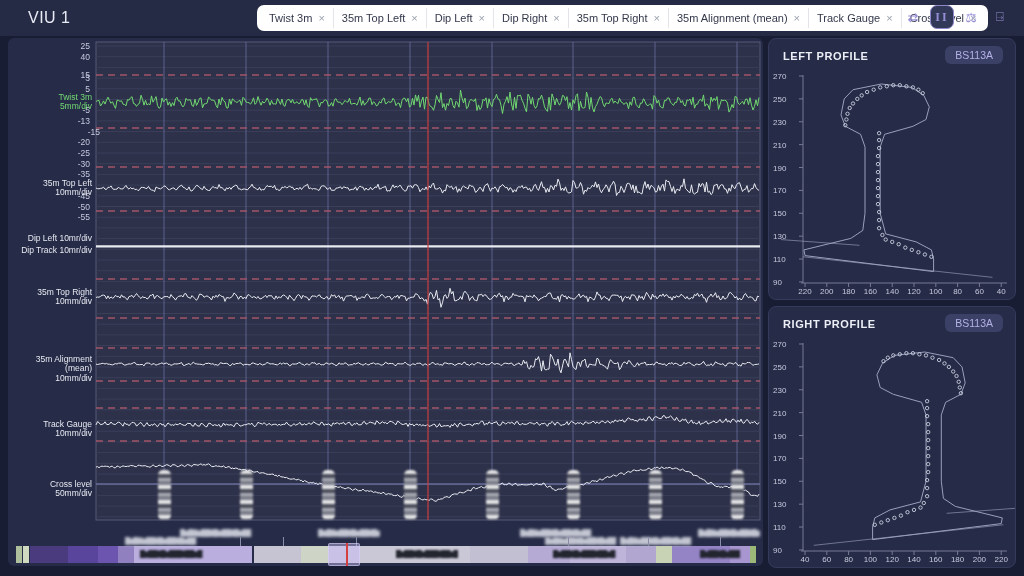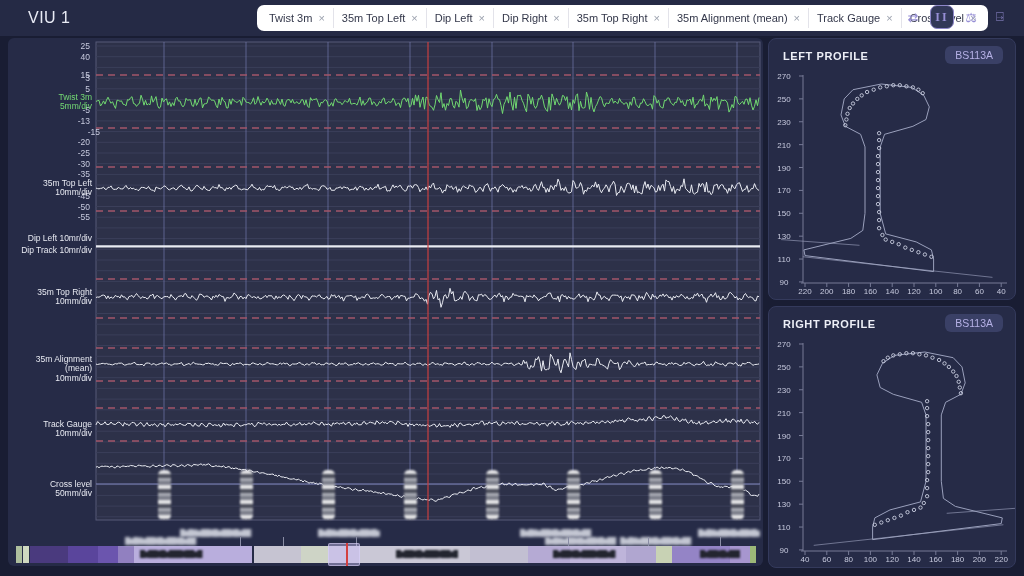--- a/index.html
+++ b/index.html
@@ -46,21 +46,21 @@
                border:1px solid rgba(220,212,250,.55); }
   .strip-cursor { position:absolute; width:1.5px; background:#d34040; }
 
   
   .profile-panel { position:absolute; left:768px; width:248px; height:262px; background:#262b47;
                    border:1px solid #343a5c; border-radius:8px; }
   .pp-title { position:absolute; left:14px; top:11px; font-size:11px; font-weight:bold;
               color:#edeff7; letter-spacing:.6px; }
   .pp-badge { position:absolute; right:12px; top:7px; background:#3a4066; color:#b6b1e6;
               font-size:10.5px; padding:3px 10px; border-radius:6px; cursor:pointer; }
-  .pp-ylab { position:absolute; width:22px; text-align:center; font-size:8px; color:#c7cade; }
+  .pp-ylab { position:absolute; width:22px; text-align:left; font-size:8px; color:#c7cade; }
   .pp-xlab { position:absolute; width:24px; text-align:center; font-size:8px; color:#c7cade; }
 </style>
 </head>
 <body>
 
 <div class="page">
 
   <div class="topbar">
     <div class="app-title">VIU 1</div>
     <div class="chipbar" id="chipbar">

